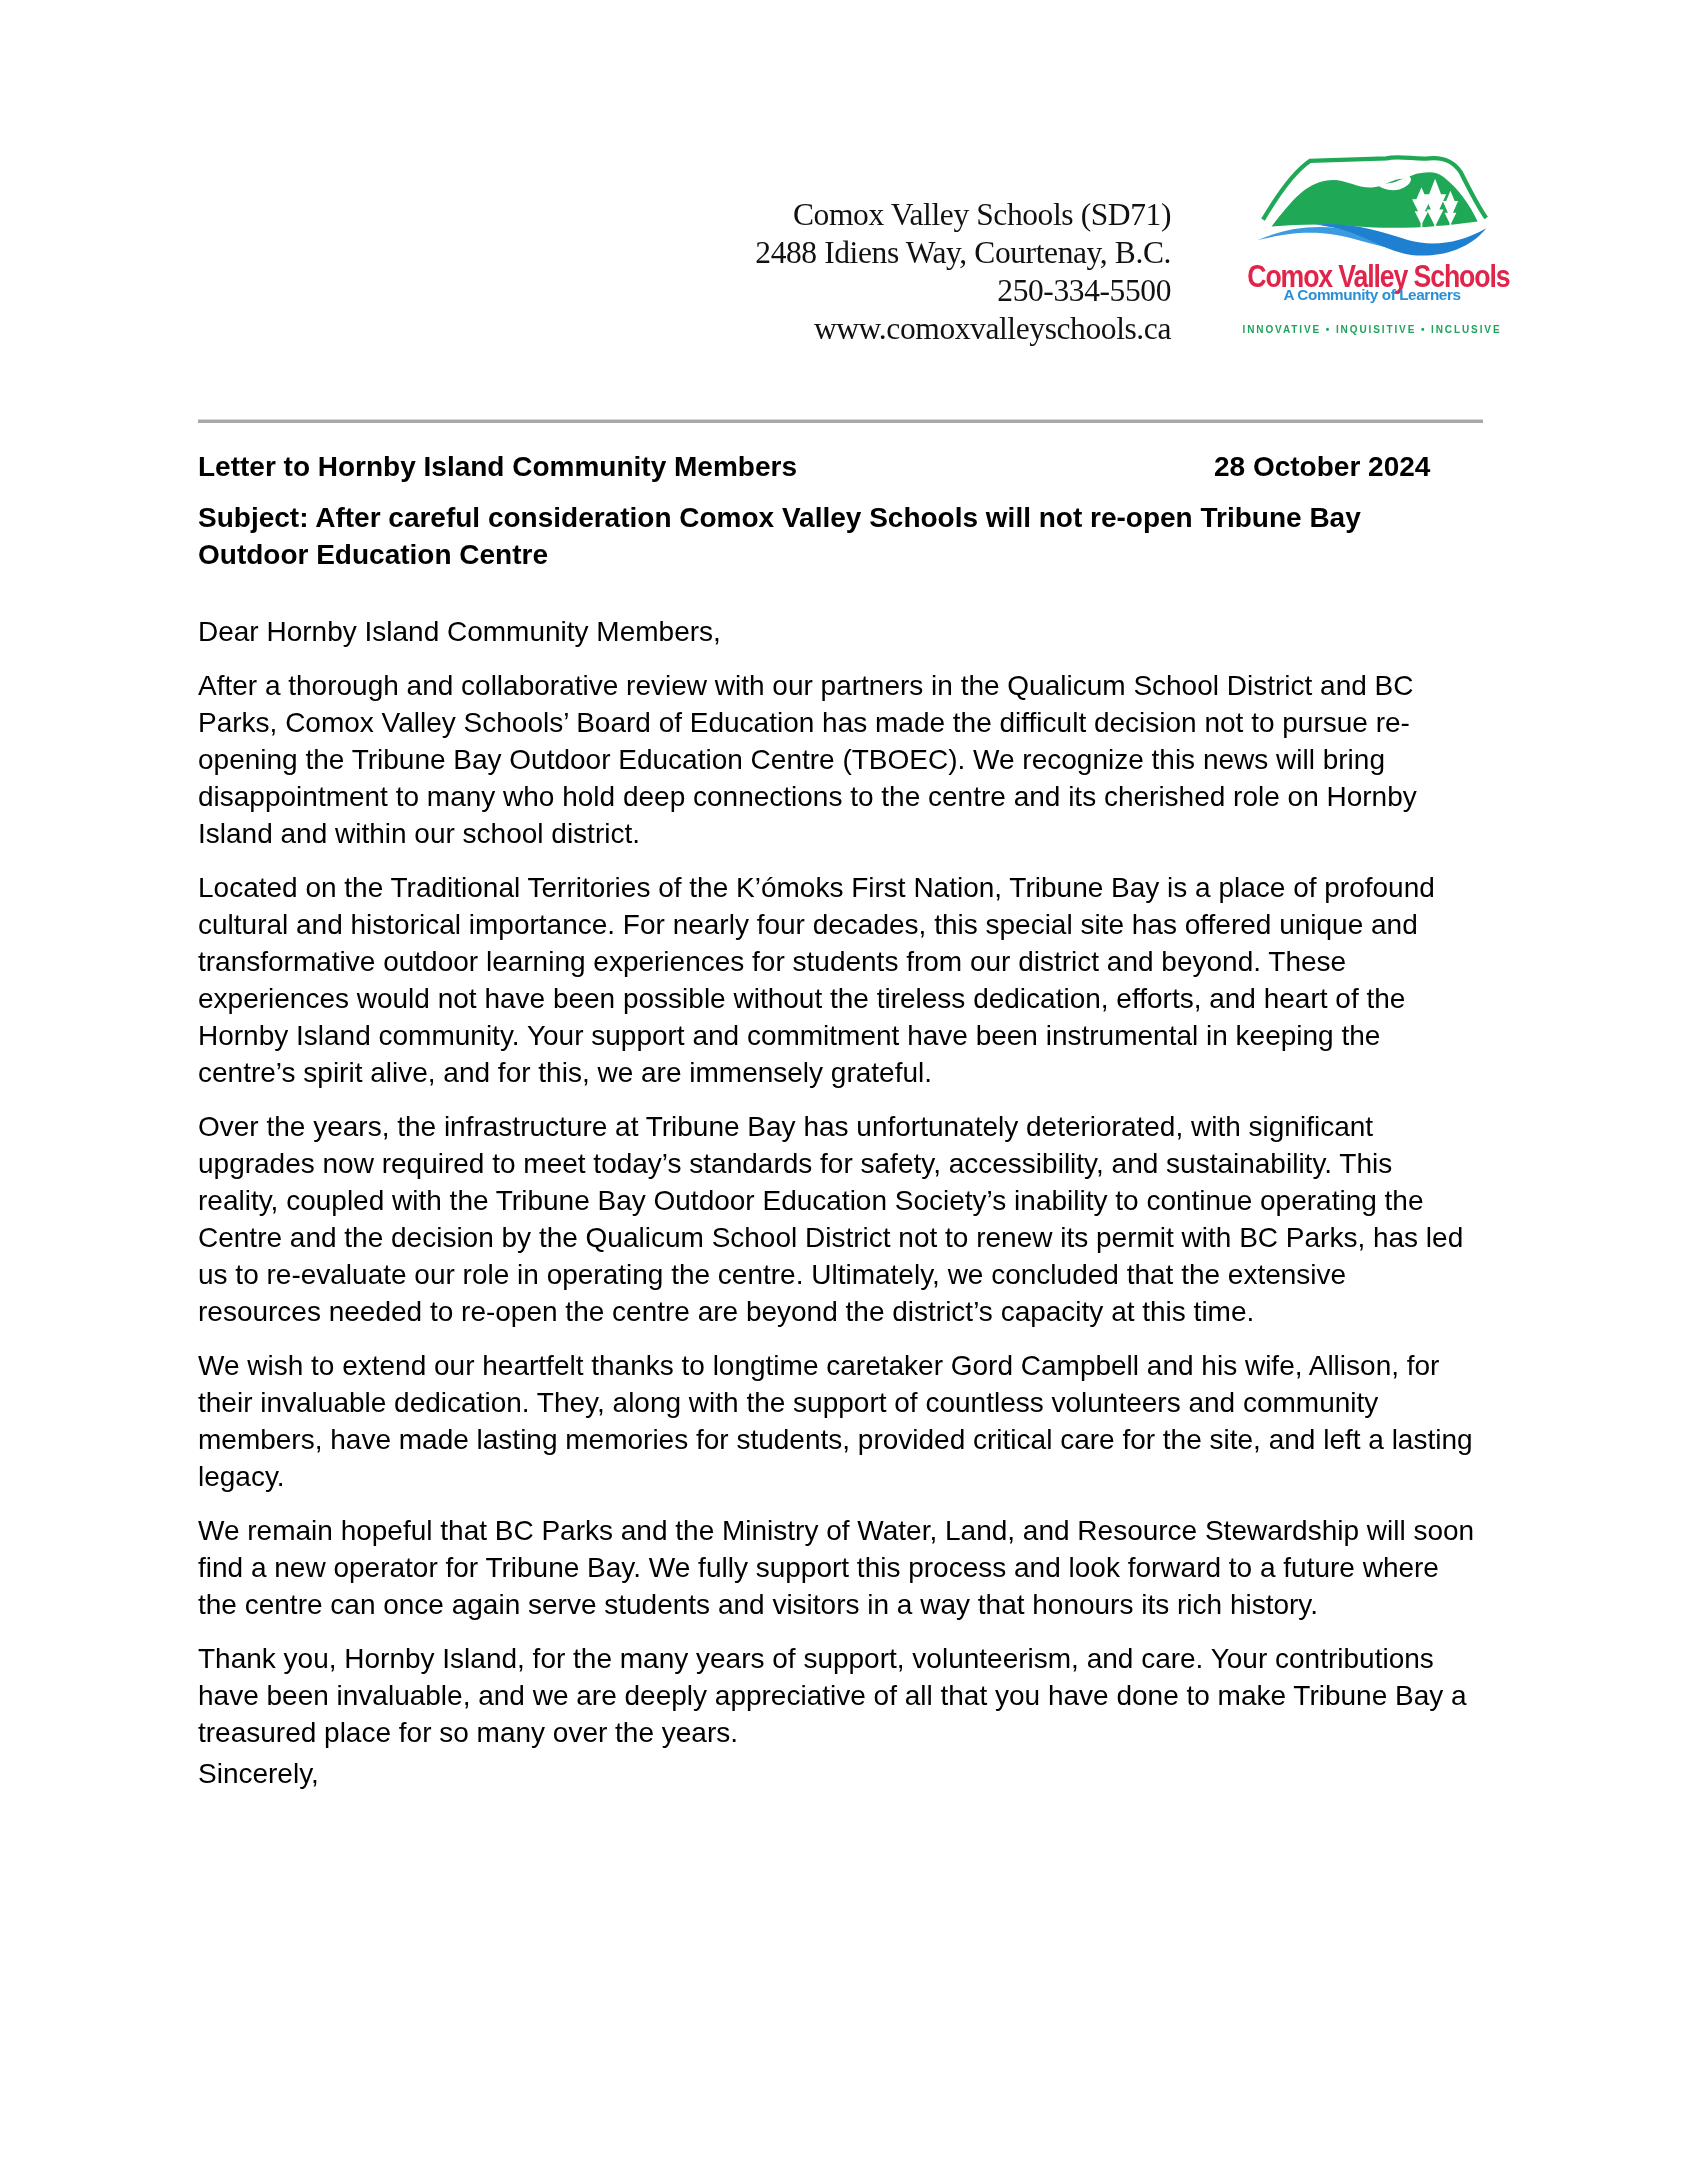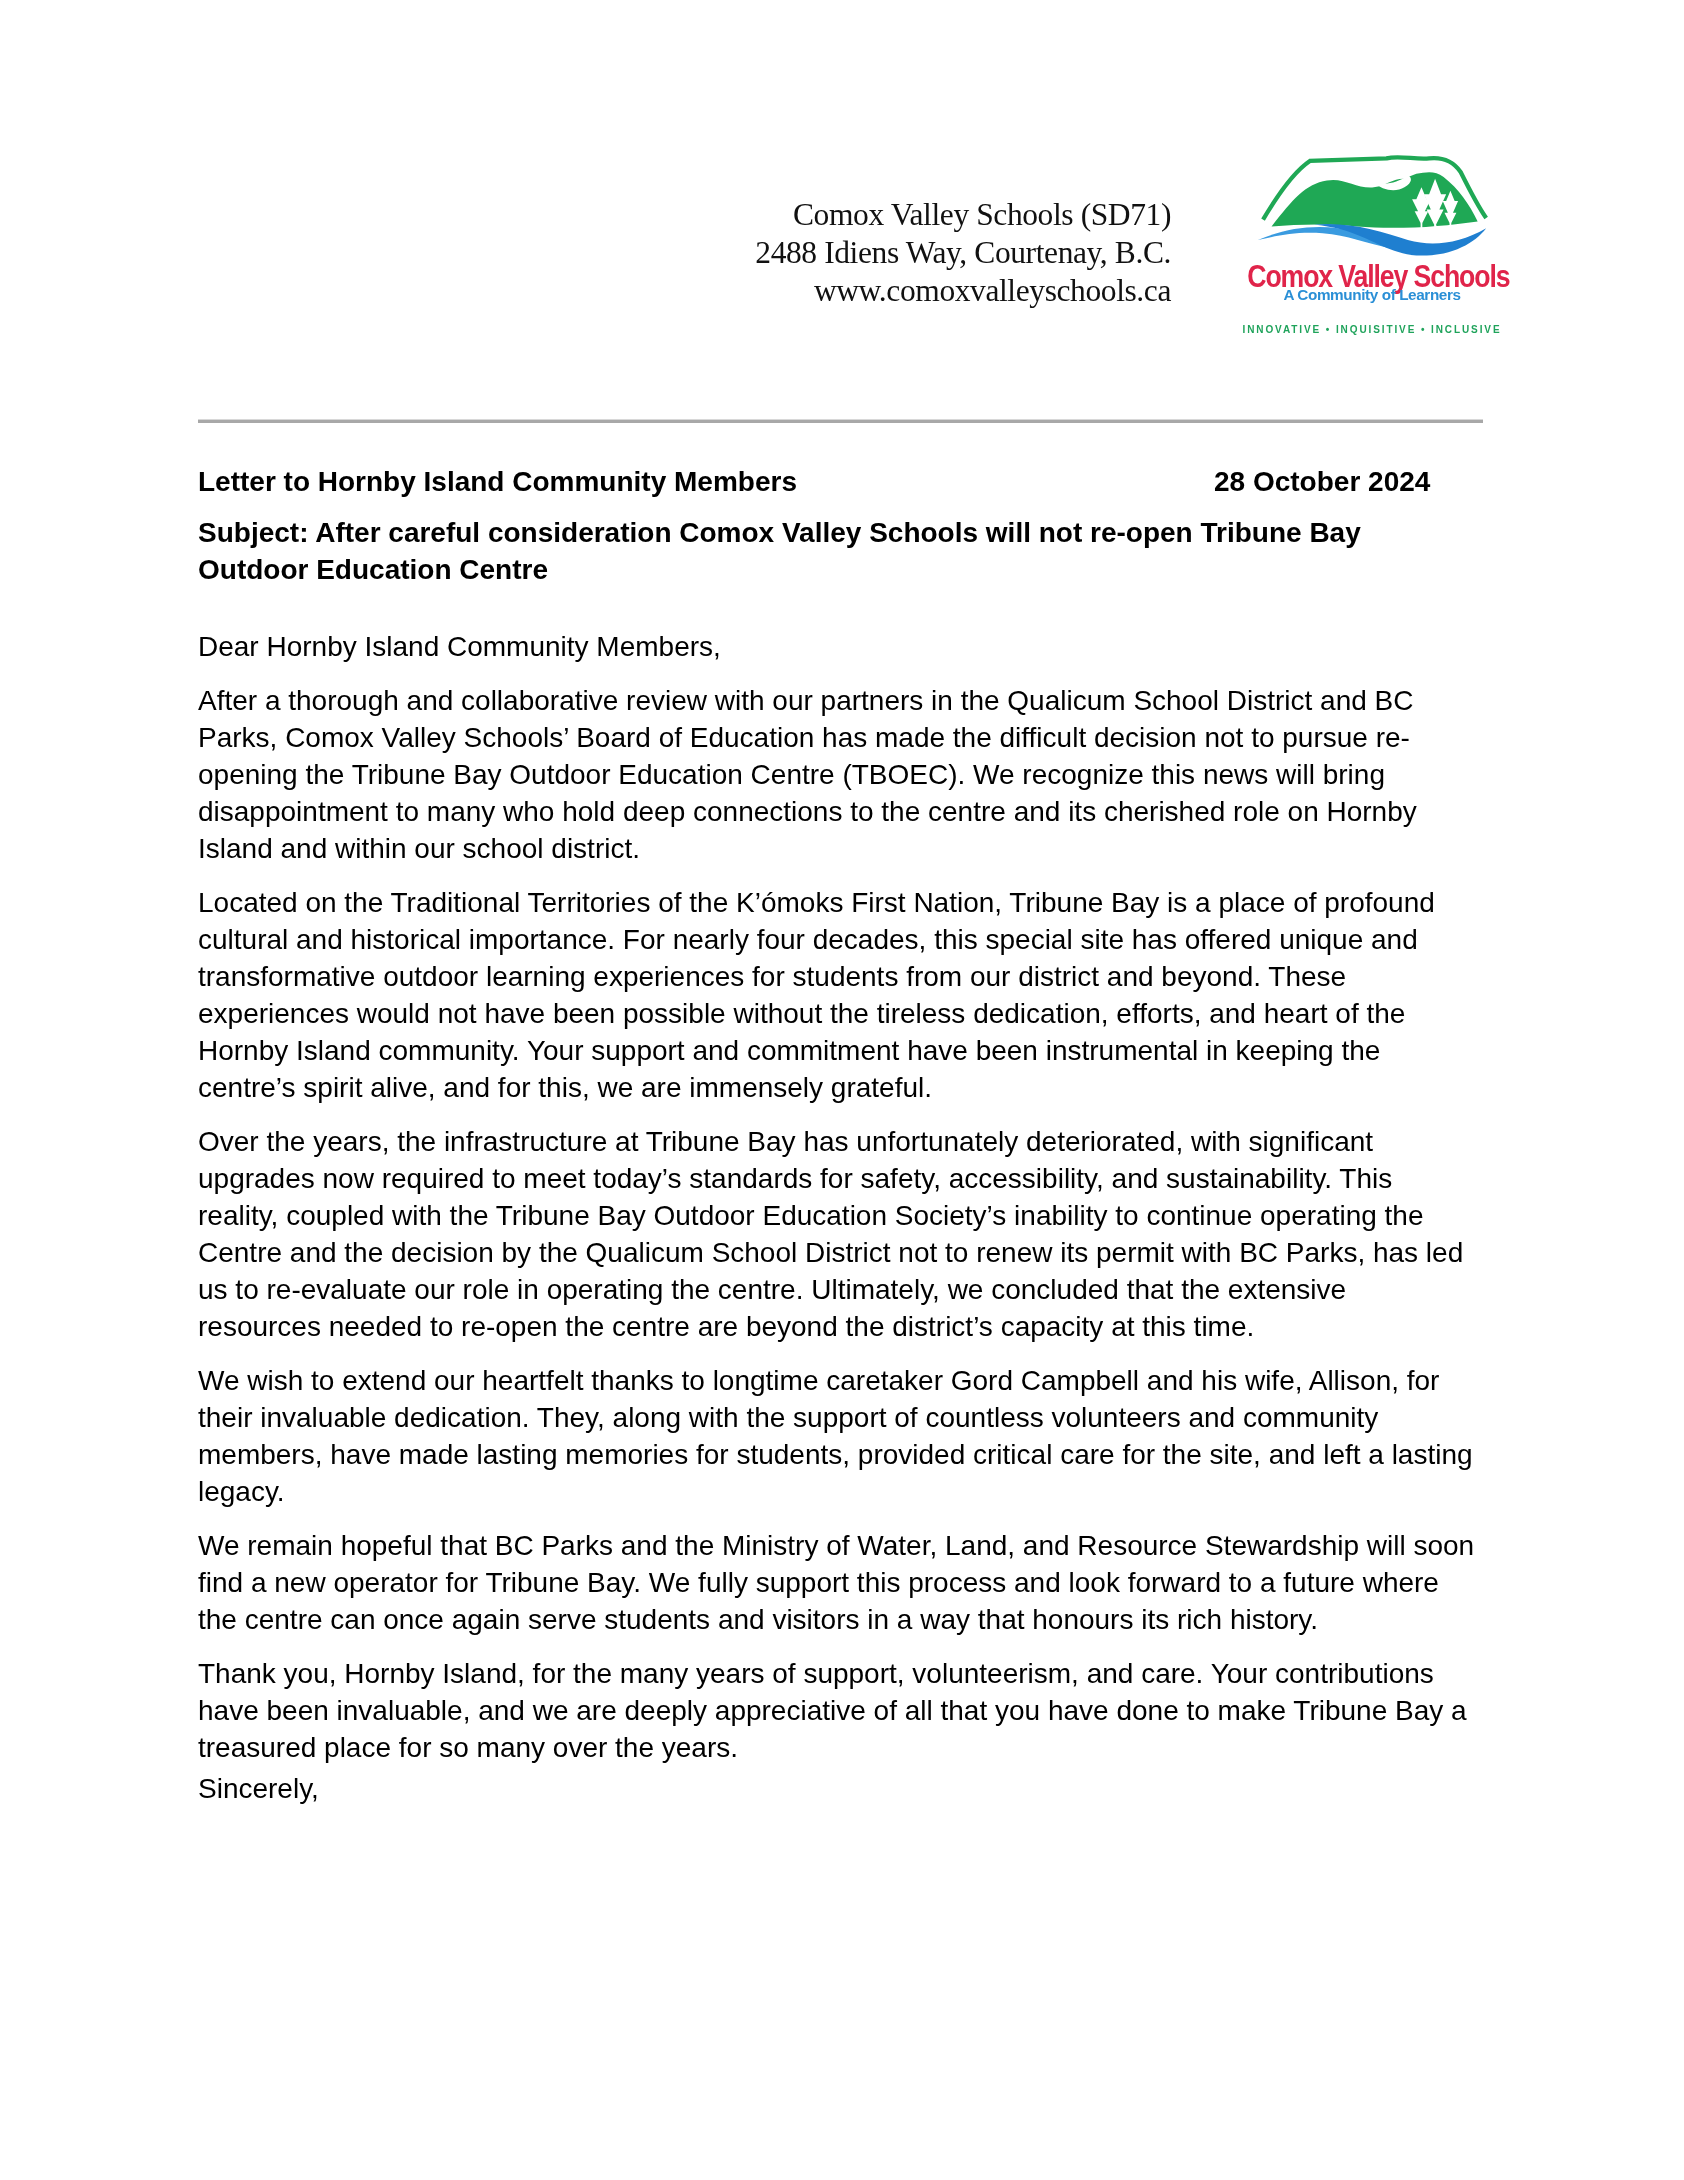--- a/index.html
+++ b/index.html
@@ -34,36 +34,37 @@
     font-size:10px; color:#1fa35b; white-space:nowrap; letter-spacing:1.9px;
   }
 
   .rule { position:absolute; left:198px; top:419px; width:1285px; height:2.6px; background:#a8a8a8; border-top:0.9px solid #d8d8d8; }
 
   .content {
     position:absolute; left:198px; top:443px; width:1295px;
     font-family:"Liberation Sans", "DejaVu Sans", sans-serif;
     font-size:28px; line-height:37px; color:#000;
   }
-  .heading-row { position:relative; height:51px; font-weight:bold; margin-top:20px; }
+  .heading-row { position:relative; height:51px; font-weight:bold; margin-top:5px; }
   .heading-row .title { position:absolute; left:0; top:0; white-space:nowrap; }
   .heading-row .date { position:absolute; left:1016px; top:0; white-space:nowrap; }
   .subject { font-weight:bold; width:1278px; }
   .salutation { margin-top:40px; }
   p.para { margin:17px 0 0 0; width:1278px; }
   .closing { margin-top:4px; }
 </style>
 </head>
 <body>
 
 <div class="page">
 
   <div class="letterhead-address">
     <div>Comox Valley Schools (SD71)</div>
     <div>2488 Idiens Way, Courtenay, B.C.</div>
+    <div>250-334-5500</div>
     <div>www.comoxvalleyschools.ca</div>
   </div>
 
   <div class="logo">
     <svg width="247" height="111" viewBox="0 0 290 130">
 
       <path d="M20 84 C 40 50, 60 25, 75 15 L 165 12 C 180 8, 200 14, 215 12 C 235 10, 245 18, 252 28 C 262 48, 272 68, 282 82" fill="none" stroke="#1fa855" stroke-width="5"></path>
 
       <path d="M30 92 C 55 60, 70 42, 95 38 C 115 34, 130 48, 150 46 C 165 44, 172 36, 185 36 L 200 30 C 212 28, 222 26, 232 34 C 250 48, 262 66, 272 86 C 230 92, 180 96, 130 92 C 90 88, 60 90, 30 92 Z" fill="#1fa855"></path>
 

